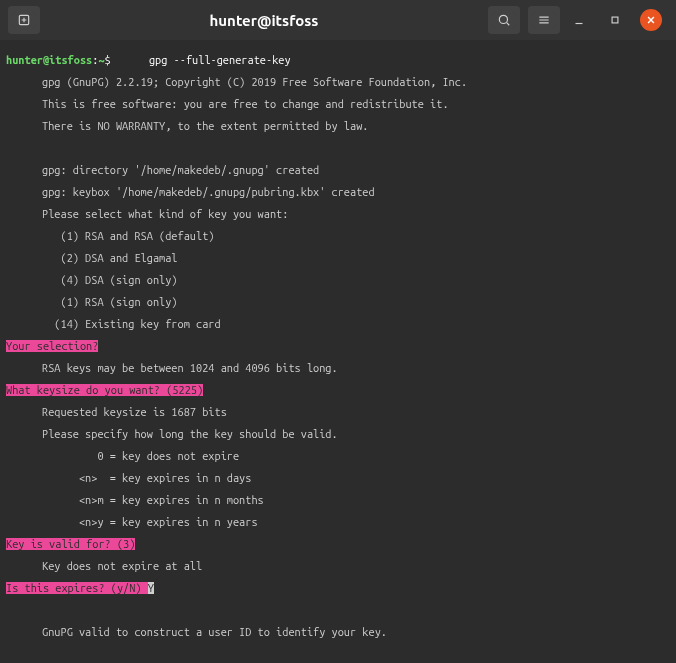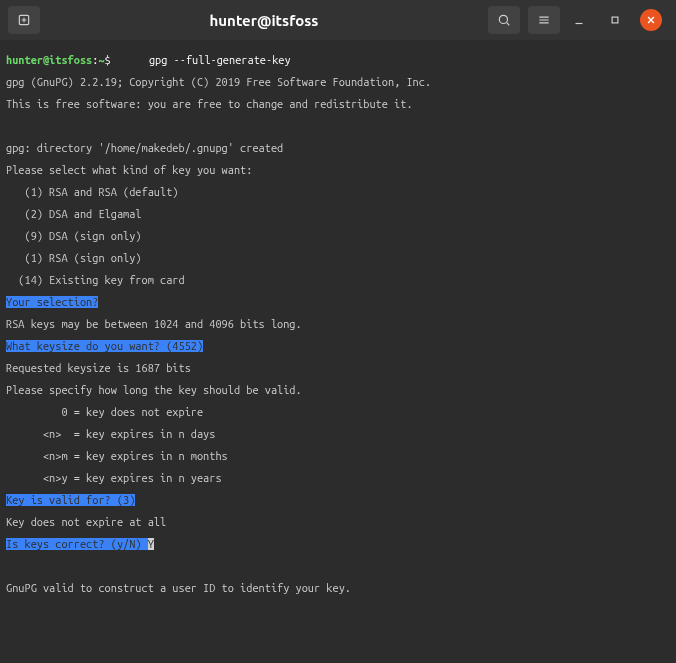--- a/index.html
+++ b/index.html
@@ -58,23 +58,23 @@
     .wc.min, .wc.max { background: transparent; }
     .wc.close { background: #e95420; color: #ffffff; }
     .terminal {
       padding: 4px 6px;
       white-space: pre;
       font-size: 11px;
     }
     .prompt { color: #6bd968; font-weight: bold; }
     .prompt-sep { color: #ffffff; }
     .cmd-text { color: #ffffff; margin-left: 16px; }
-    .green-inv { background: #3b82f6; color: #2c2c2c; }
+    .green-inv { background: #ec4899; color: #2c2c2c; }
     .white-inv { background: #d0d0d0; color: #2c2c2c; }
-    .output { color: #d0d0d0; }
+    .output { color: #d0d0d0; margin-left: 36px; }
     svg { width: 14px; height: 14px; }
   </style>
 </head>
 <body>
 
 <div class="titlebar">
   <div class="tb-button">
     <svg viewBox="0 0 24 24" fill="none" stroke="currentColor" stroke-width="2">
         <rect x="4" y="4" width="16" height="16" rx="2"></rect>
         <path d="M12 8v8M8 12h8"></path>
@@ -108,40 +108,42 @@
           <path d="M7 7l10 10M17 7L7 17"></path>
         </svg>
     </div>
   </div>
 </div>
 
 <div class="terminal">
 <div><span class="prompt">hunter@itsfoss</span><span class="prompt-sep">:</span><span class="prompt">~</span><span class="prompt-sep">$</span><span class="cmd-text"> </span><span class="cmd-text">gpg --full-generate-key</span></div>
 <div class="output">gpg (GnuPG) 2.2.19; Copyright (C) 2019 Free Software Foundation, Inc.</div>
 <div class="output">This is free software: you are free to change and redistribute it.</div>
+<div class="output">There is NO WARRANTY, to the extent permitted by law.</div>
 <div class="output">&nbsp;</div>
 <div class="output">gpg: directory '/home/makedeb/.gnupg' created</div>
+<div class="output">gpg: keybox '/home/makedeb/.gnupg/pubring.kbx' created</div>
 <div class="output">Please select what kind of key you want:</div>
 <div class="output">   (1) RSA and RSA (default)</div>
 <div class="output">   (2) DSA and Elgamal</div>
-<div class="output">   (9) DSA (sign only)</div>
+<div class="output">   (4) DSA (sign only)</div>
 <div class="output">   (1) RSA (sign only)</div>
 <div class="output">  (14) Existing key from card</div>
 <div><span class="green-inv">Your selection?</span></div>
 <div class="output">RSA keys may be between 1024 and 4096 bits long.</div>
-<div><span class="green-inv">What keysize do you want? (4552)</span></div>
+<div><span class="green-inv">What keysize do you want? (5225)</span></div>
 <div class="output">Requested keysize is 1687 bits</div>
 <div class="output">Please specify how long the key should be valid.</div>
 <div class="output">         0 = key does not expire</div>
 <div class="output">      &lt;n&gt;  = key expires in n days</div>
 <div class="output">      &lt;n&gt;m = key expires in n months</div>
 <div class="output">      &lt;n&gt;y = key expires in n years</div>
 <div><span class="green-inv">Key is valid for? (3)</span></div>
 <div class="output">Key does not expire at all</div>
-<div><span class="green-inv">Is keys correct? (y/N) </span><span class="white-inv">Y</span></div>
+<div><span class="green-inv">Is this expires? (y/N) </span><span class="white-inv">Y</span></div>
 <div class="output">&nbsp;</div>
 <div class="output">GnuPG valid to construct a user ID to identify your key.</div>
 
 
 
 
 
 
 
 

